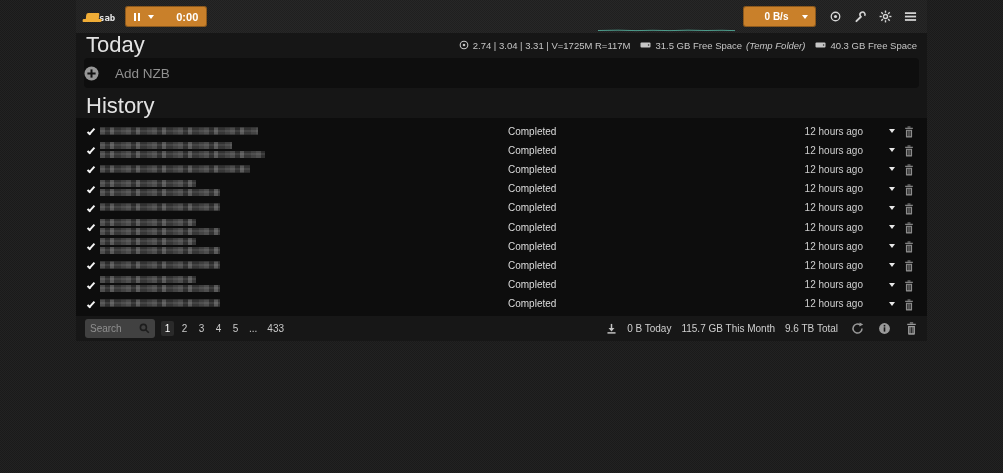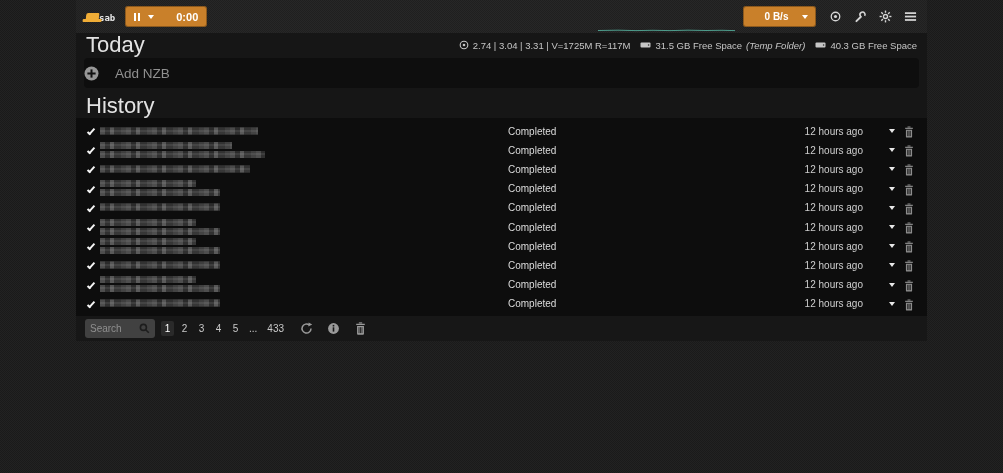--- a/index.html
+++ b/index.html
@@ -441,20 +441,30 @@
       <div class="pages">
           <span class="page-btn active">1</span>
           <span class="page-btn">2</span>
           <span class="page-btn">3</span>
           <span class="page-btn">4</span>
           <span class="page-btn">5</span>
           <span class="page-btn">...</span>
           <span class="page-btn">433</span>
         </div>
 
+      <div class="footer-stats">
+        <svg width="11" height="11" viewBox="0 0 12 12">
+          <line x1="6" y1="1" x2="6" y2="6" stroke="#c4c4c4" stroke-width="1.6"></line>
+          <polygon points="2.8,5.4 9.2,5.4 6,9.2" fill="#c4c4c4"></polygon>
+          <line x1="1.6" y1="10.8" x2="10.4" y2="10.8" stroke="#c4c4c4" stroke-width="1.6"></line>
+        </svg>
+        <span>0 B Today</span>
+        <span>115.7 GB This Month</span>
+        <span>9.6 TB Total</span>
+      </div>
 
       <div class="footer-icons">
         <span class="icon-btn">
           <svg viewBox="0 0 13 13">
               <path d="M11 6.5 A4.5 4.5 0 1 1 9.3 3" fill="none" stroke="#9a9a9a" stroke-width="1.5"></path>
               <polygon points="8.6,0.4 12.2,2.6 8.4,4.4" fill="#9a9a9a"></polygon>
             </svg>
         </span>
         <span class="icon-btn">
           <svg viewBox="0 0 13 13">

